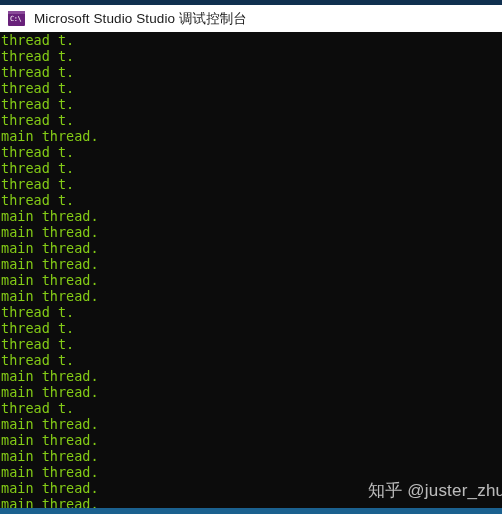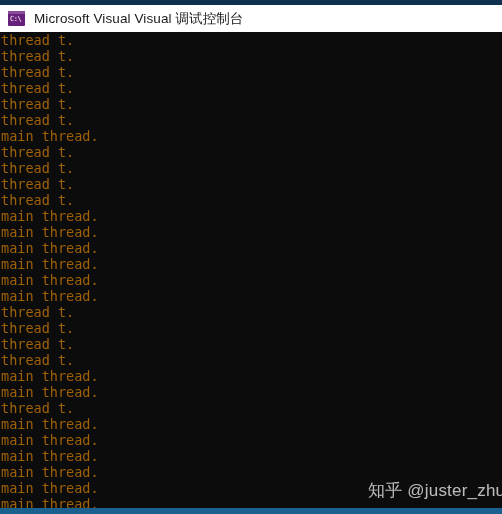--- a/index.html
+++ b/index.html
@@ -85,21 +85,21 @@
   }
   .console-lines {
     position: absolute;
     top: 0; left: 1px;
     margin: 0;
     padding: 0;
     list-style: none;
     font-family: "DejaVu Sans Mono", monospace;
     font-size: 13.5px;
     line-height: 16px;
-    color: #a16207;
+    color: #84cc16;
     white-space: pre;
   }
   .console-lines li {
     height: 16px;
   }
   .cursor-line {
     position: absolute;
     left: 1px;
     bottom: 0;
     width: 8px;
@@ -145,21 +145,21 @@
 
 <div id="app">
 
   <div class="top-strip"></div>
 
   <div class="titlebar">
     <div class="app-icon">
       <div class="bar"></div>
       <div class="prompt">C:\</div>
     </div>
-    <div class="title-text">Microsoft Visual Visual 调试控制台</div>
+    <div class="title-text">Microsoft Studio Studio 调试控制台</div>
   </div>
 
   <div class="console">
     <ul class="console-lines"><li>thread t.</li><li>thread t.</li><li>thread t.</li><li>thread t.</li><li>thread t.</li><li>thread t.</li><li>main thread.</li><li>thread t.</li><li>thread t.</li><li>thread t.</li><li>thread t.</li><li>main thread.</li><li>main thread.</li><li>main thread.</li><li>main thread.</li><li>main thread.</li><li>main thread.</li><li>thread t.</li><li>thread t.</li><li>thread t.</li><li>thread t.</li><li>main thread.</li><li>main thread.</li><li>thread t.</li><li>main thread.</li><li>main thread.</li><li>main thread.</li><li>main thread.</li><li>main thread.</li><li>main thread.</li></ul>
     <div class="cursor-line"></div>
   </div>
 
   <div class="watermark wm-zhihu">知乎 @juster_zhu</div>
 
   <div class="bottom-strip"></div>

